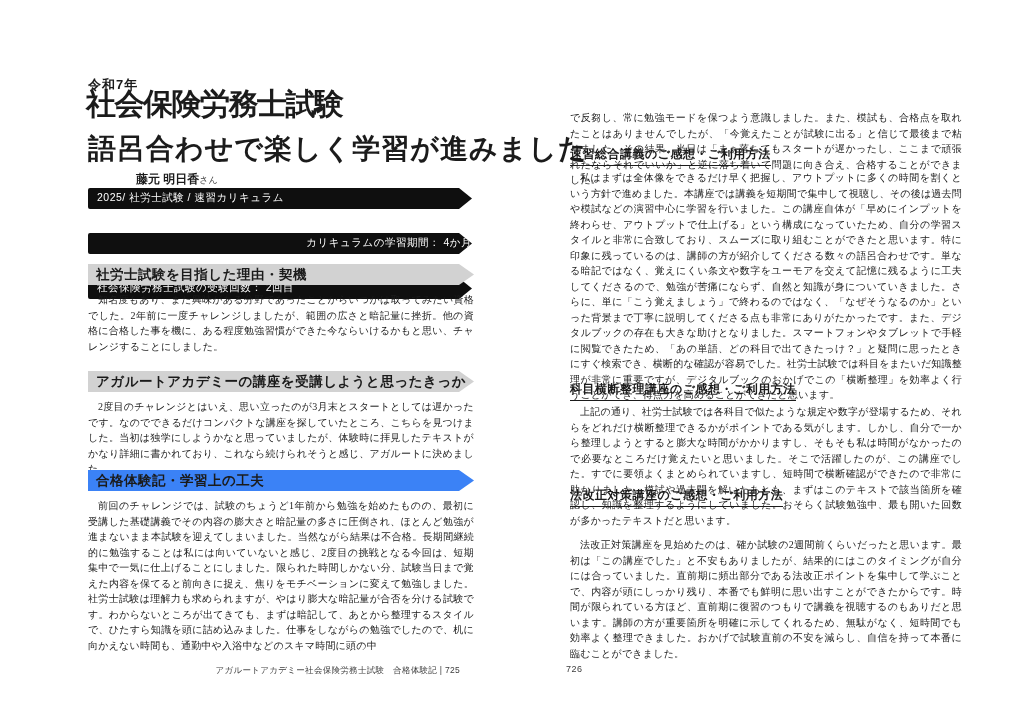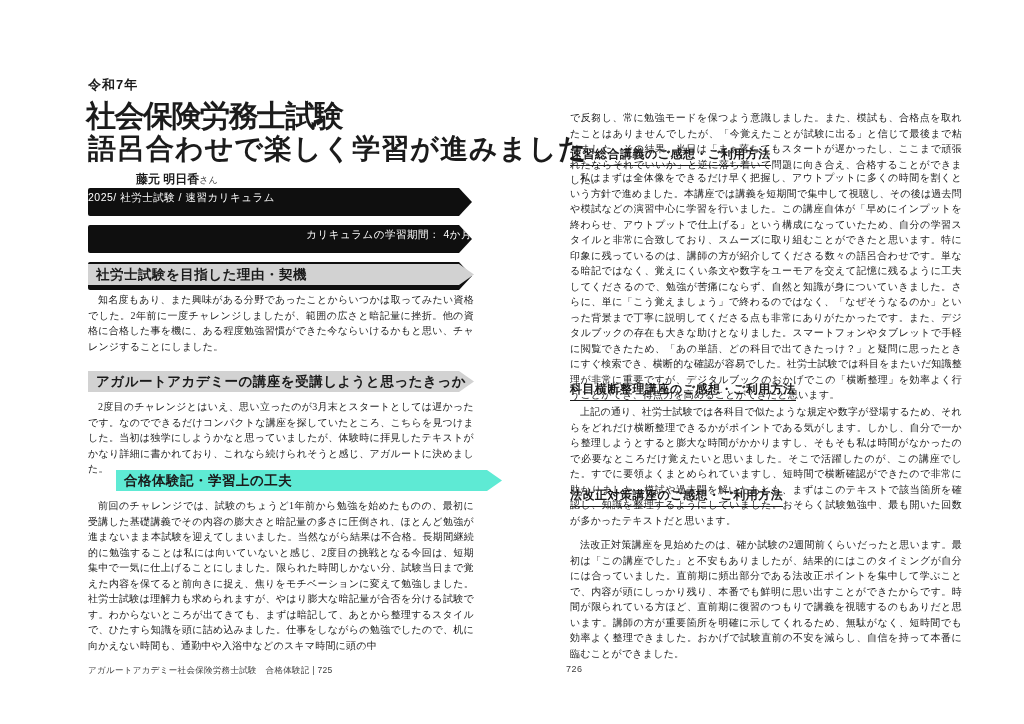--- a/index.html
+++ b/index.html
@@ -7,33 +7,33 @@
     width:1024px;height:724px;background:#ffffff;overflow:hidden;position:relative;
     font-family:"Liberation Sans",sans-serif;color:#1b1b1b;
     -webkit-font-smoothing:antialiased;
   }
   .page{position:absolute;top:0;height:724px;}
   .page-left{left:88px;width:386px;}
   .page-right{left:570px;width:392px;}
 
   
   .era{position:absolute;top:76px;left:0;font-size:13px;font-weight:800;letter-spacing:1px;}
-  .title-row{position:absolute;top:96px;left:-2px;display:flex;align-items:baseline;white-space:nowrap;}
+  .title-row{position:absolute;top:84px;left:-2px;display:flex;align-items:baseline;white-space:nowrap;}
   .title-main{font-size:30px;font-weight:900;letter-spacing:-1.5px;}
   .title-accent{font-size:50px;font-weight:900;letter-spacing:-2px;line-height:1;}
   .subtitle{position:absolute;top:130px;left:0;font-family:"Liberation Serif",serif;
     font-size:28px;font-weight:700;letter-spacing:1px;white-space:nowrap;}
   .author{position:absolute;top:171px;left:1px;font-size:12px;font-weight:700;padding-left:47px;}
   .author .suffix{font-size:9px;font-weight:400;color:#444;}
 
   
   .tags{position:absolute;top:188px;left:0;width:384px;}
   .tag{
-    height:28px;line-height:19px;margin-bottom:9px;color:#fff;font-size:10.5px;
-    box-sizing:border-box;letter-spacing:0.5px;
+    height:21px;line-height:19px;margin-bottom:24px;color:#fff;font-size:10.5px;
+    padding-left:9px;box-sizing:border-box;letter-spacing:0.5px;
     clip-path:polygon(0 0,calc(100% - 13px) 0,100% 50%,calc(100% - 13px) 100%,0 100%);
     border-radius:2px 0 0 2px;
   }
 
   
   .sec-head{
     position:absolute;left:0;width:386px;height:21px;line-height:21px;box-sizing:border-box;
     padding-left:8px;font-size:13.5px;font-weight:700;letter-spacing:0.5px;
     clip-path:polygon(0 0,calc(100% - 15px) 0,100% 50%,calc(100% - 15px) 100%,0 100%);
   }
@@ -47,21 +47,21 @@
   .para.no-indent{text-indent:0;}
 
   
   .sec-head-line{
     position:absolute;left:0;font-size:12px;font-weight:700;letter-spacing:0.5px;
     padding-bottom:2px;border-bottom:1.5px solid #1b1b1b;white-space:nowrap;
   }
 
   
   .footer-left{
-    position:absolute;top:665px;left:0;width:372px;
+    position:absolute;top:665px;left:0;width:372px;text-align:right;
     font-size:8.5px;color:#3c3c3c;letter-spacing:0.3px;
   }
   .footer-right{
     position:absolute;top:664px;left:-4px;font-size:9px;color:#3c3c3c;letter-spacing:0.5px;
   }
 </style>
 </head>
 <body>
 
 <div class="page page-left">
@@ -83,21 +83,21 @@
     <div class="tag" style="background:#0f0f0f;text-align:right;">カリキュラムの学習期間： 4か月</div>
     <div class="tag" style="background:#0f0f0f;">社会保険労務士試験の受験回数： 2回目</div>
   </div>
 
   <div class="sec-head" style="top:264px;background:#d2d2d2;">社労士試験を目指した理由・契機</div>
   <div class="para" style="top:292px;">知名度もあり、また興味がある分野であったことからいつかは取ってみたい資格でした。2年前に一度チャレンジしましたが、範囲の広さと暗記量に挫折。他の資格に合格した事を機に、ある程度勉強習慣ができた今ならいけるかもと思い、チャレンジすることにしました。</div>
 
   <div class="sec-head" style="top:371px;background:#d2d2d2;">アガルートアカデミーの講座を受講しようと思ったきっかけ</div>
   <div class="para" style="top:399px;">2度目のチャレンジとはいえ、思い立ったのが3月末とスタートとしては遅かったです。なのでできるだけコンパクトな講座を探していたところ、こちらを見つけました。当初は独学にしようかなと思っていましたが、体験時に拝見したテキストがかなり詳細に書かれており、これなら続けられそうと感じ、アガルートに決めました。</div>
 
-  <div class="sec-head" style="top:470px;background:#5eead4;margin-left:28px;">合格体験記・学習上の工夫</div>
+  <div class="sec-head" style="top:470px;background:#3b82f6;">合格体験記・学習上の工夫</div>
   <div class="para" style="top:498px;">前回のチャレンジでは、試験のちょうど1年前から勉強を始めたものの、最初に受講した基礎講義でその内容の膨大さと暗記量の多さに圧倒され、ほとんど勉強が進まないまま本試験を迎えてしまいました。当然ながら結果は不合格。長期間継続的に勉強することは私には向いていないと感じ、2度目の挑戦となる今回は、短期集中で一気に仕上げることにしました。限られた時間しかない分、試験当日まで覚えた内容を保てると前向きに捉え、焦りをモチベーションに変えて勉強しました。社労士試験は理解力も求められますが、やはり膨大な暗記量が合否を分ける試験です。わからないところが出てきても、まずは暗記して、あとから整理するスタイルで、ひたすら知識を頭に詰め込みました。仕事をしながらの勉強でしたので、机に向かえない時間も、通勤中や入浴中などのスキマ時間に頭の中</div>
 
   <div class="footer-left">アガルートアカデミー社会保険労務士試験　合格体験記 | 725</div>
 </div>
 
 <div class="page page-right">
 
   <div class="para no-indent" style="top:70px;margin-top:40px;">で反芻し、常に勉強モードを保つよう意識しました。また、模試も、合格点を取れたことはありませんでしたが、「今覚えたことが試験に出る」と信じて最後まで粘りました。その結果、当日は「まぁ落ちてもスタートが遅かったし、ここまで頑張れたならそれでいいか」と逆に落ち着いて問題に向き合え、合格することができました。</div>
 
   <div class="sec-head-line" style="top:146px;">速習総合講義のご感想・ご利用方法</div>

